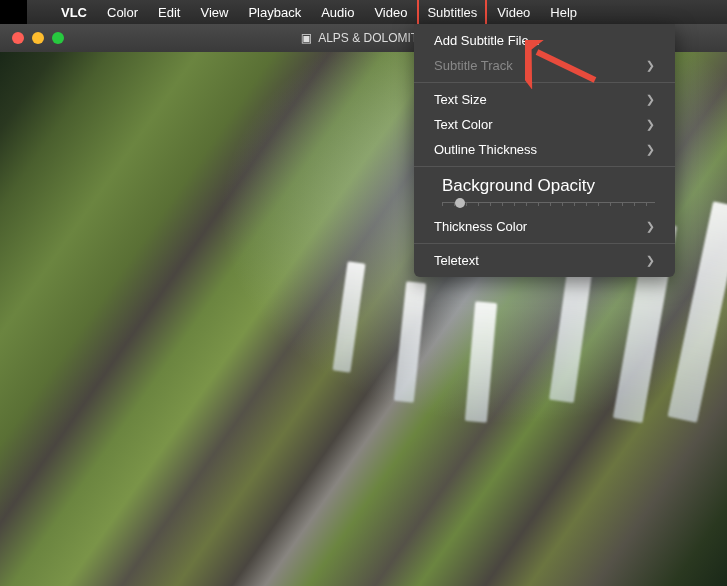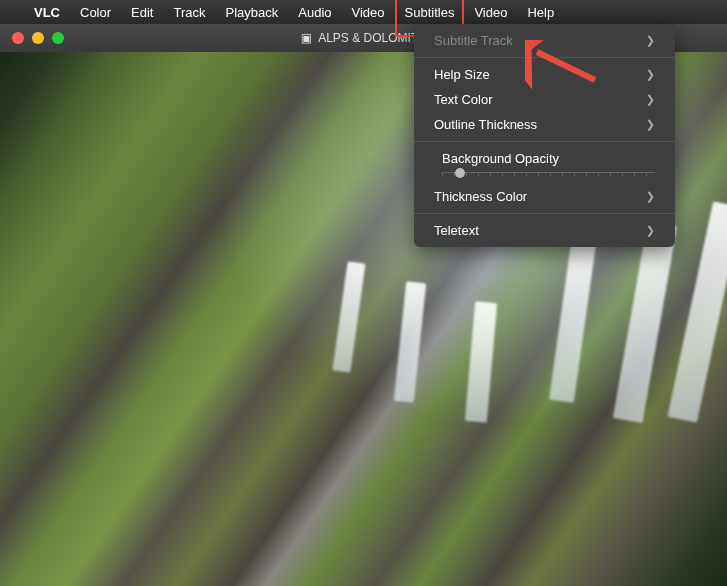--- a/index.html
+++ b/index.html
@@ -13,20 +13,21 @@
     .menubar {
       height: 24px;
       background: linear-gradient(to bottom, #3a3a3a, #2a2a2a);
       display: flex;
       align-items: center;
       padding: 0 10px;
       color: #fff;
       font-size: 13px;
       position: relative;
       z-index: 10;
+      margin-left: 27px;
     }
     .apple-logo { font-size: 14px; margin-right: 14px; }
     .menubar-item {
       padding: 3px 10px;
       cursor: default;
     }
     .menubar-app { font-weight: bold; }
     .menubar-item.highlighted {
       border: 2px solid #e84b3c;
       border-radius: 2px;
@@ -99,21 +100,21 @@
       align-items: center;
     }
     .dropdown-item.disabled { color: #888; }
     .dropdown-sep {
       height: 1px;
       background: #555;
       margin: 4px 0;
     }
     .chevron { color: #aaa; font-size: 11px; }
     .slider-wrap { padding: 5px 20px 8px 28px; }
-    .slider-label { font-size: 13px; margin-bottom: 4px; }
+    .slider-label { font-size: 17px; margin-bottom: 4px; }
     .slider-track {
       height: 4px;
       background: repeating-linear-gradient(to right, #666 0, #666 1px, transparent 1px, transparent 12px);
       border-top: 1px solid #666;
       position: relative;
       margin-top: 6px;
     }
     .slider-thumb {
       width: 10px; height: 10px;
       background: #bbb;
@@ -131,21 +132,21 @@
     }
   </style>
 </head>
 <body>
 
 <div class="menubar">
   <span class="apple-logo"></span>
   <span class="menubar-item menubar-app">VLC</span>
   <span class="menubar-item">Color</span>
   <span class="menubar-item">Edit</span>
-  <span class="menubar-item">Track</span>
+  <span class="menubar-item">View</span>
   <span class="menubar-item">Playback</span>
   <span class="menubar-item">Audio</span>
   <span class="menubar-item">Video</span>
   <span class="menubar-item highlighted">Subtitles</span>
   <span class="menubar-item">Video</span>
   <span class="menubar-item">Help</span>
 </div>
 
 <div class="window-bar">
   <div class="traffic-lights">
@@ -162,27 +163,30 @@
 <div class="video-area">
   <div class="waterfall" style="top:210px; left:340px; width:18px; height:110px; transform:rotate(8deg)"></div>
   <div class="waterfall" style="top:230px; left:400px; width:20px; height:120px; transform:rotate(6deg)"></div>
   <div class="waterfall" style="top:250px; left:470px; width:22px; height:120px; transform:rotate(5deg)"></div>
   <div class="waterfall" style="top:190px; left:560px; width:25px; height:160px; transform:rotate(8deg)"></div>
   <div class="waterfall" style="top:170px; left:630px; width:30px; height:200px; transform:rotate(10deg)"></div>
   <div class="waterfall" style="top:150px; left:690px; width:30px; height:220px; transform:rotate(12deg)"></div>
 </div>
 
 <div class="dropdown">
+  <div class="dropdown-item">
+    <span>Add Subtitle File...</span>
+  </div>
   <div class="dropdown-item disabled">
     <span>Subtitle Track</span>
     <span class="chevron">❯</span>
   </div>
   <div class="dropdown-sep"></div>
   <div class="dropdown-item">
-    <span>Help Size</span>
+    <span>Text Size</span>
     <span class="chevron">❯</span>
   </div>
   <div class="dropdown-item">
     <span>Text Color</span>
     <span class="chevron">❯</span>
   </div>
   <div class="dropdown-item">
     <span>Outline Thickness</span>
     <span class="chevron">❯</span>
   </div>

